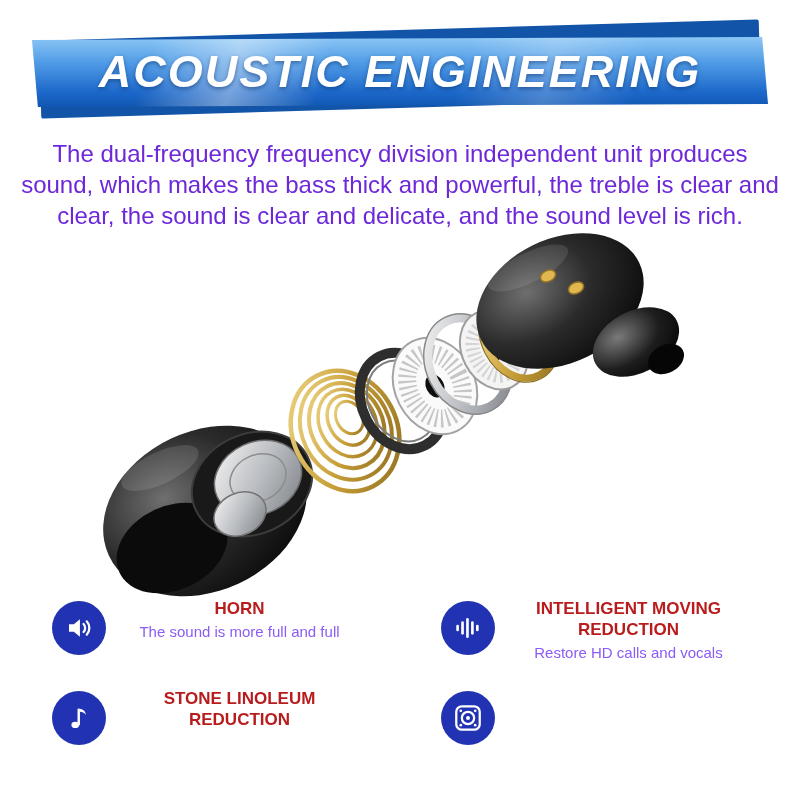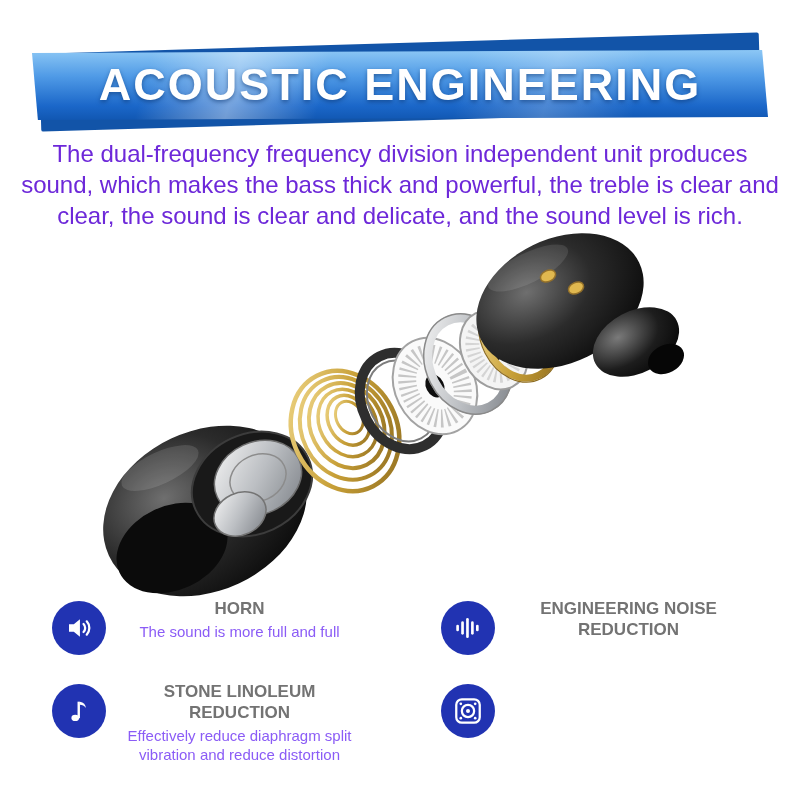--- a/index.html
+++ b/index.html
@@ -1,21 +1,21 @@
 <!DOCTYPE html>
 <html><head>
 <meta charset="utf-8">
 <style>
   * { margin:0; padding:0; box-sizing:border-box; }
   html,body { width:800px; height:800px; }
   body { font-family:"Liberation Sans", sans-serif; background:#ffffff; position:relative; overflow:hidden; }
   .page { position:absolute; top:0; left:0; width:800px; height:800px; background:#fff; }
 
   
-  .banner-wrap { position:absolute; top:50px; left:32px; width:736px; height:70px; }
+  .banner-wrap { position:absolute; top:37px; left:32px; width:736px; height:70px;font-style:italic; }
   .banner-back { position:absolute; top:-7px; left:8px; width:720px; height:78px;
                  background:#1254a8; transform:rotate(-1.7deg); border-radius:2px; }
   .banner-main { position:absolute; top:0; left:0; width:100%; height:100%;
                  background:linear-gradient(180deg,#8cc7f5 0%, #4f9ae6 38%, #1b67c9 80%, #1157b2 100%);
                  clip-path:polygon(0 3px, 99.2% 0, 100% calc(100% - 3px), 0.8% 100%);
                  display:flex; align-items:center; justify-content:center; }
   .banner-main::after { content:""; position:absolute; top:0; left:0; right:0; bottom:0;
                  background:linear-gradient(105deg, rgba(255,255,255,0) 16%, rgba(255,255,255,.40) 28%,
                  rgba(255,255,255,0) 40%, rgba(255,255,255,0) 58%, rgba(255,255,255,.22) 70%, rgba(255,255,255,0) 82%); }
   .banner-title { position:relative; z-index:2; font-size:45px; font-weight:bold; color:#fff;
@@ -30,21 +30,21 @@
   .product svg { display:block; width:800px; height:400px; }
 
   
   .features { position:absolute; top:598px; left:14px; width:772px;
               display:grid; grid-template-columns:1fr 1fr; row-gap:26px; column-gap:6px; }
   .feature { display:flex; align-items:flex-start; justify-content:center; gap:14px; }
   .feature-icon { width:54px; height:54px; border-radius:50%; background:#2133b2; flex:0 0 auto;
                   display:flex; align-items:center; justify-content:center; margin-top:3px; }
   .feature-icon svg { width:32px; height:32px; }
   .feature-text { width:240px; text-align:center; }
-  .feature-title { font-size:17px; font-weight:bold; color:#737373; line-height:21px; }
+  .feature-title { font-size:17px; font-weight:bold; color:#b91c1c; line-height:21px; }
   .feature-desc { font-size:15px; color:#8b5cf6; line-height:19px; margin-top:3px; }
 </style>
 </head>
 <body>
 
 <div class="page">
 
   <div class="banner-wrap">
     <div class="banner-back"></div>
     <div class="banner-main">
@@ -161,37 +161,37 @@
           <g fill="#fff">
             <rect x="3.2" y="9.5" width="2" height="5" rx="1"></rect>
             <rect x="6.9" y="7" width="2" height="10" rx="1"></rect>
             <rect x="10.6" y="4.5" width="2" height="15" rx="1"></rect>
             <rect x="14.3" y="7" width="2" height="10" rx="1"></rect>
             <rect x="18" y="9.5" width="2" height="5" rx="1"></rect>
           </g>
         </svg>
       </div>
       <div class="feature-text">
-        <div class="feature-title">ENGINEERING NOISE REDUCTION</div>
+        <div class="feature-title">INTELLIGENT MOVING REDUCTION</div>
+        <div class="feature-desc">Restore HD calls and vocals</div>
       </div>
     </div>
 
     <div class="feature">
       <div class="feature-icon">
         <svg viewBox="0 0 24 24">
           <g fill="#fff">
             <ellipse cx="9.2" cy="17.2" rx="2.9" ry="2.3"></ellipse>
             <rect x="10.9" y="5" width="1.8" height="12.4"></rect>
             <path d="M12.7 5c2.7.6 4.3 2 4.5 4.7-1.2-1.5-2.8-2.2-4.5-2.3z"></path>
           </g>
         </svg>
       </div>
       <div class="feature-text">
         <div class="feature-title">STONE LINOLEUM REDUCTION</div>
-        <div class="feature-desc">Effectively reduce diaphragm split vibration and reduce distortion</div>
       </div>
     </div>
 
     <div class="feature">
       <div class="feature-icon">
         <svg viewBox="0 0 24 24">
           <g fill="none" stroke="#fff" stroke-width="1.7">
             <rect x="3.2" y="3.2" width="17.6" height="17.6" rx="4.2"></rect>
             <circle cx="12" cy="12" r="4.6"></circle>
           </g>

